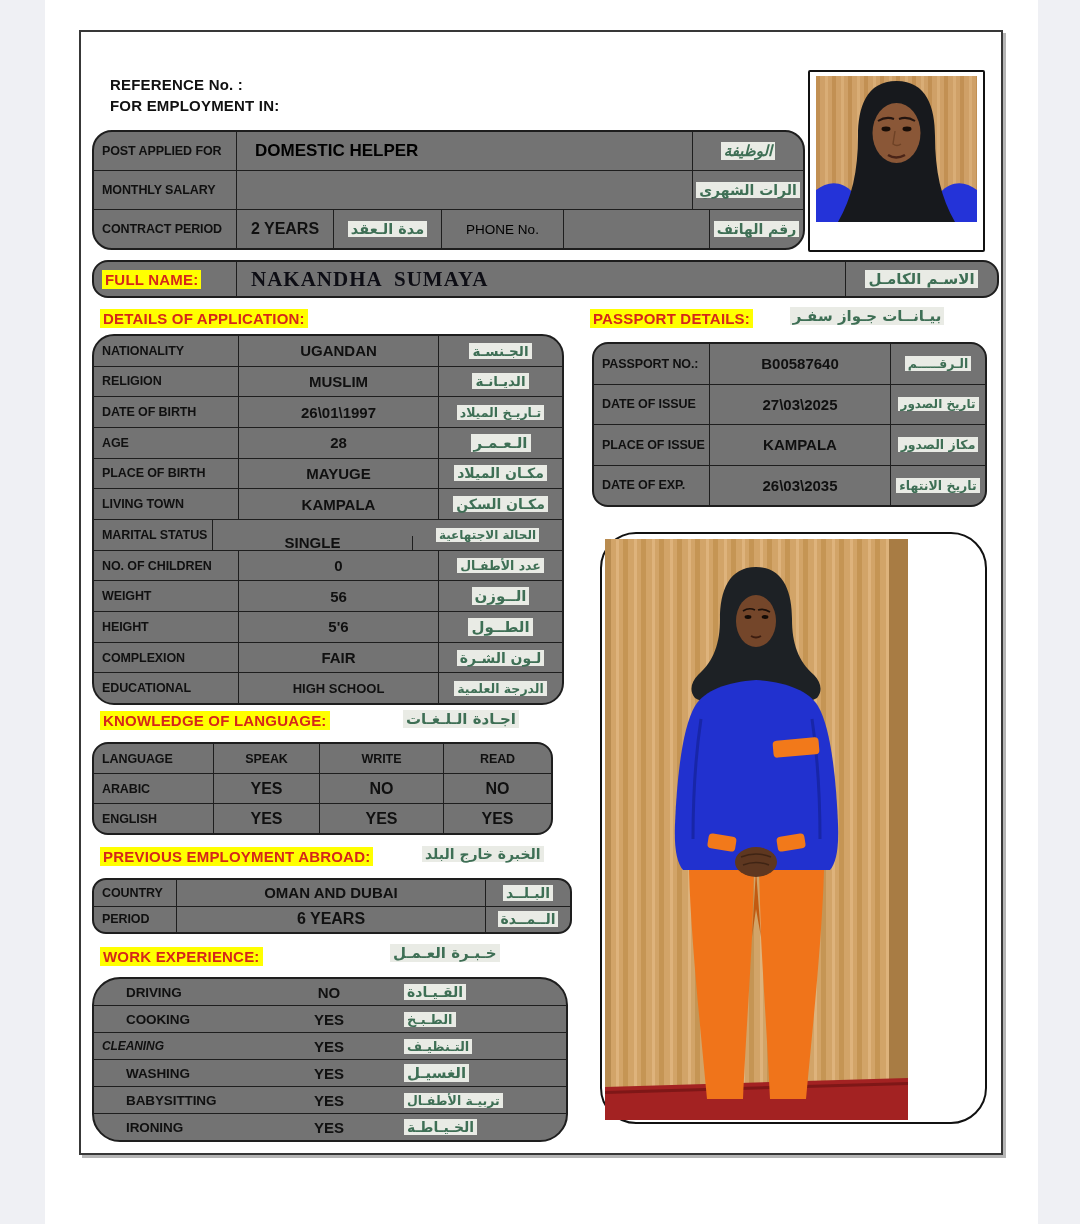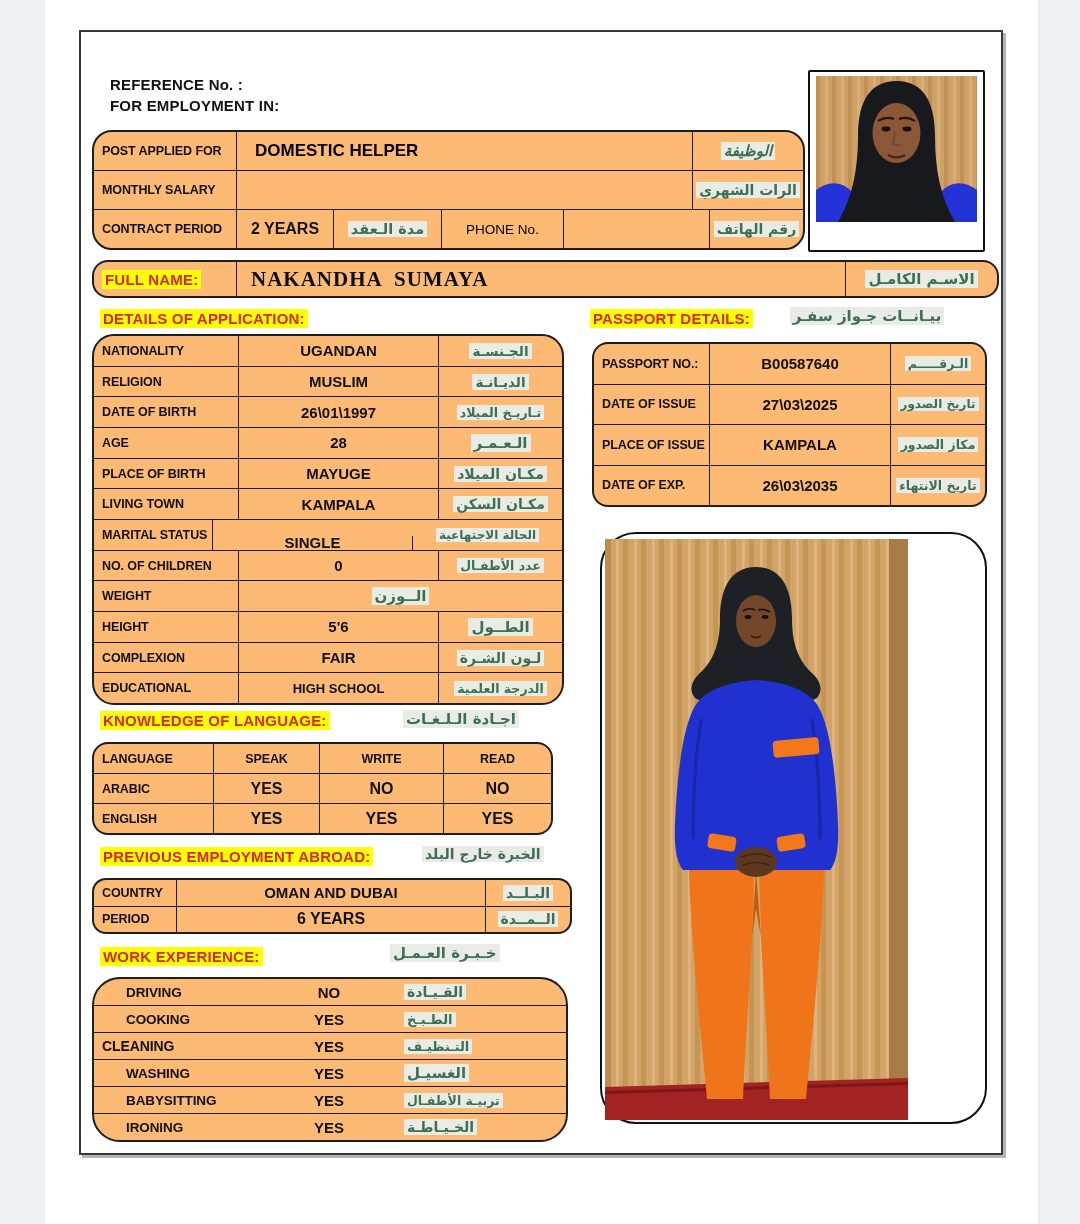--- a/index.html
+++ b/index.html
@@ -17,21 +17,21 @@
   .page {
     position:absolute; left:79px; top:30px; width:924px; height:1125px;
     background:#ffffff; border:2px solid #383838;
     box-shadow:3px 3px 0 rgba(120,120,120,0.55);
   }
   .abs { position:absolute; }
 
   .ref-line { font-size:15px; font-weight:bold; color:#111; line-height:21px; letter-spacing:0.2px; }
 
   
-  .tbl { position:absolute; border:2px solid #1e1e1e; background:#fdba74; display:flex; flex-direction:column; overflow:hidden; }
+  .tbl { position:absolute; border:2px solid #1e1e1e; background:#737373; display:flex; flex-direction:column; overflow:hidden;justify-content:center; }
   .row { display:flex; align-items:stretch; border-bottom:1.6px solid #1e1e1e; flex:1; min-height:0; }
   .row:last-child { border-bottom:none; }
   .cell { display:flex; align-items:center; min-width:0; }
   .cbr { border-right:1.6px solid #1e1e1e; }
   .cbl { border-left:1.6px solid #1e1e1e; }
   .lab { font-size:12.5px; font-weight:bold; color:#101010; padding-left:8px; letter-spacing:-0.1px; }
   .val { font-size:15px; font-weight:bold; color:#101010; justify-content:center; text-align:center; }
   .ar  { font-family:"DejaVu Sans", sans-serif; font-weight:bold; color:#3e6f55; font-size:13.5px; justify-content:center; direction:rtl; }
   .hl  { background:#e9ebe5; padding:0 3px; }
 
@@ -181,20 +181,21 @@
     </div>
     <div class="row">
       <div class="cell cbr lab" style="width:145px;">NO. OF CHILDREN</div>
       <div class="cell cbr val" style="width:200px;">0</div>
       <div class="cell ar" style="flex:1; font-size:12.5px;">
           <span class="hl">عدد الأطفـال</span>
         </div>
     </div>
     <div class="row">
       <div class="cell cbr lab" style="width:145px;">WEIGHT</div>
+      <div class="cell cbr val" style="width:200px;">56</div>
       <div class="cell ar" style="flex:1; font-size:15px;">
           <span class="hl">الــوزن</span>
         </div>
     </div>
     <div class="row">
       <div class="cell cbr lab" style="width:145px;">HEIGHT</div>
       <div class="cell cbr val" style="width:200px;">5'6</div>
       <div class="cell ar" style="flex:1; font-size:15px;">
           <span class="hl">الطــول</span>
         </div>
@@ -346,21 +347,21 @@
         </div>
     </div>
     <div class="row">
       <div class="cell lab" style="width:160px; padding-left:32px; font-size:13.5px;">COOKING</div>
       <div class="cell val" style="width:150px; font-size:15px;">YES</div>
       <div class="cell ar" style="flex:1; justify-content:flex-end; padding-right:14px; font-size:13px;">
           <span class="hl">الطـبـخ</span>
         </div>
     </div>
     <div class="row">
-      <div class="cell lab" style="width:160px; font-size:14px;">CLEANING</div>
+      <div class="cell lab" style="width:160px; font-size:12px;font-style:italic;">CLEANING</div>
       <div class="cell val" style="width:150px; font-size:15px;">YES</div>
       <div class="cell ar" style="flex:1; justify-content:flex-end; padding-right:14px; font-size:13px;">
           <span class="hl">التـنظيـف</span>
         </div>
     </div>
     <div class="row">
       <div class="cell lab" style="width:160px; padding-left:32px; font-size:13.5px;">WASHING</div>
       <div class="cell val" style="width:150px; font-size:15px;">YES</div>
       <div class="cell ar" style="flex:1; justify-content:flex-end; padding-right:14px; font-size:15px;">
           <span class="hl">الغسيـل</span>

